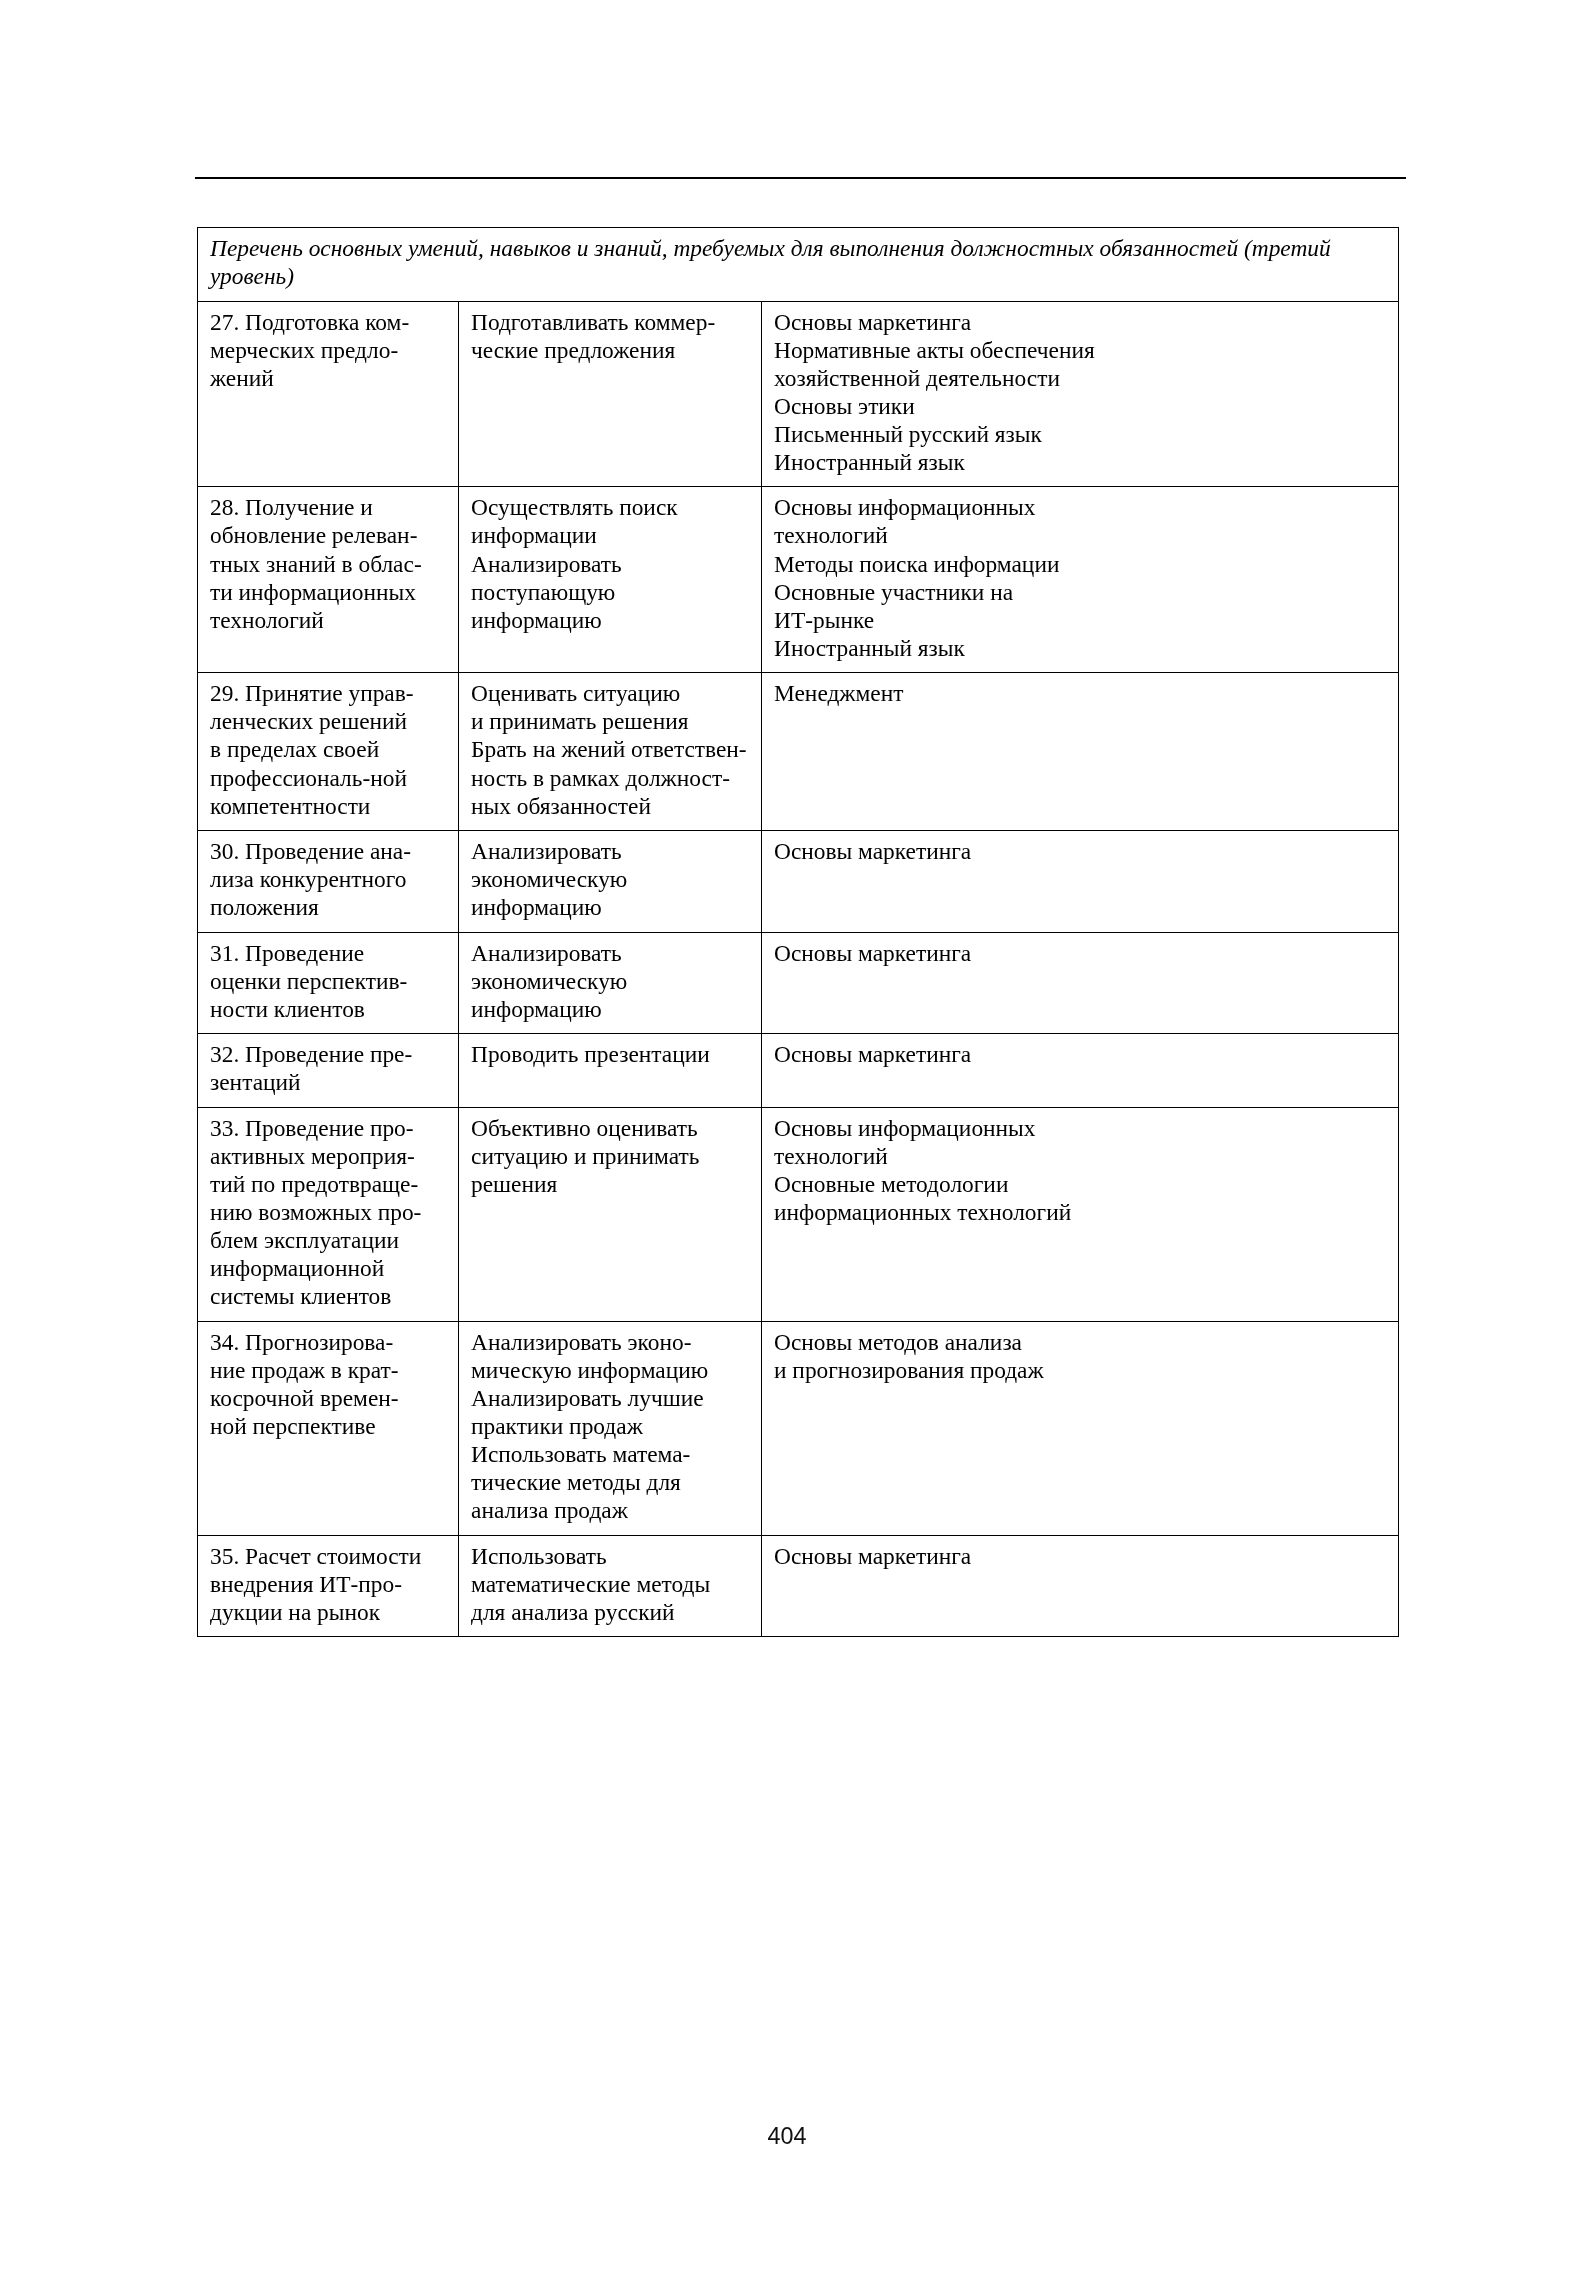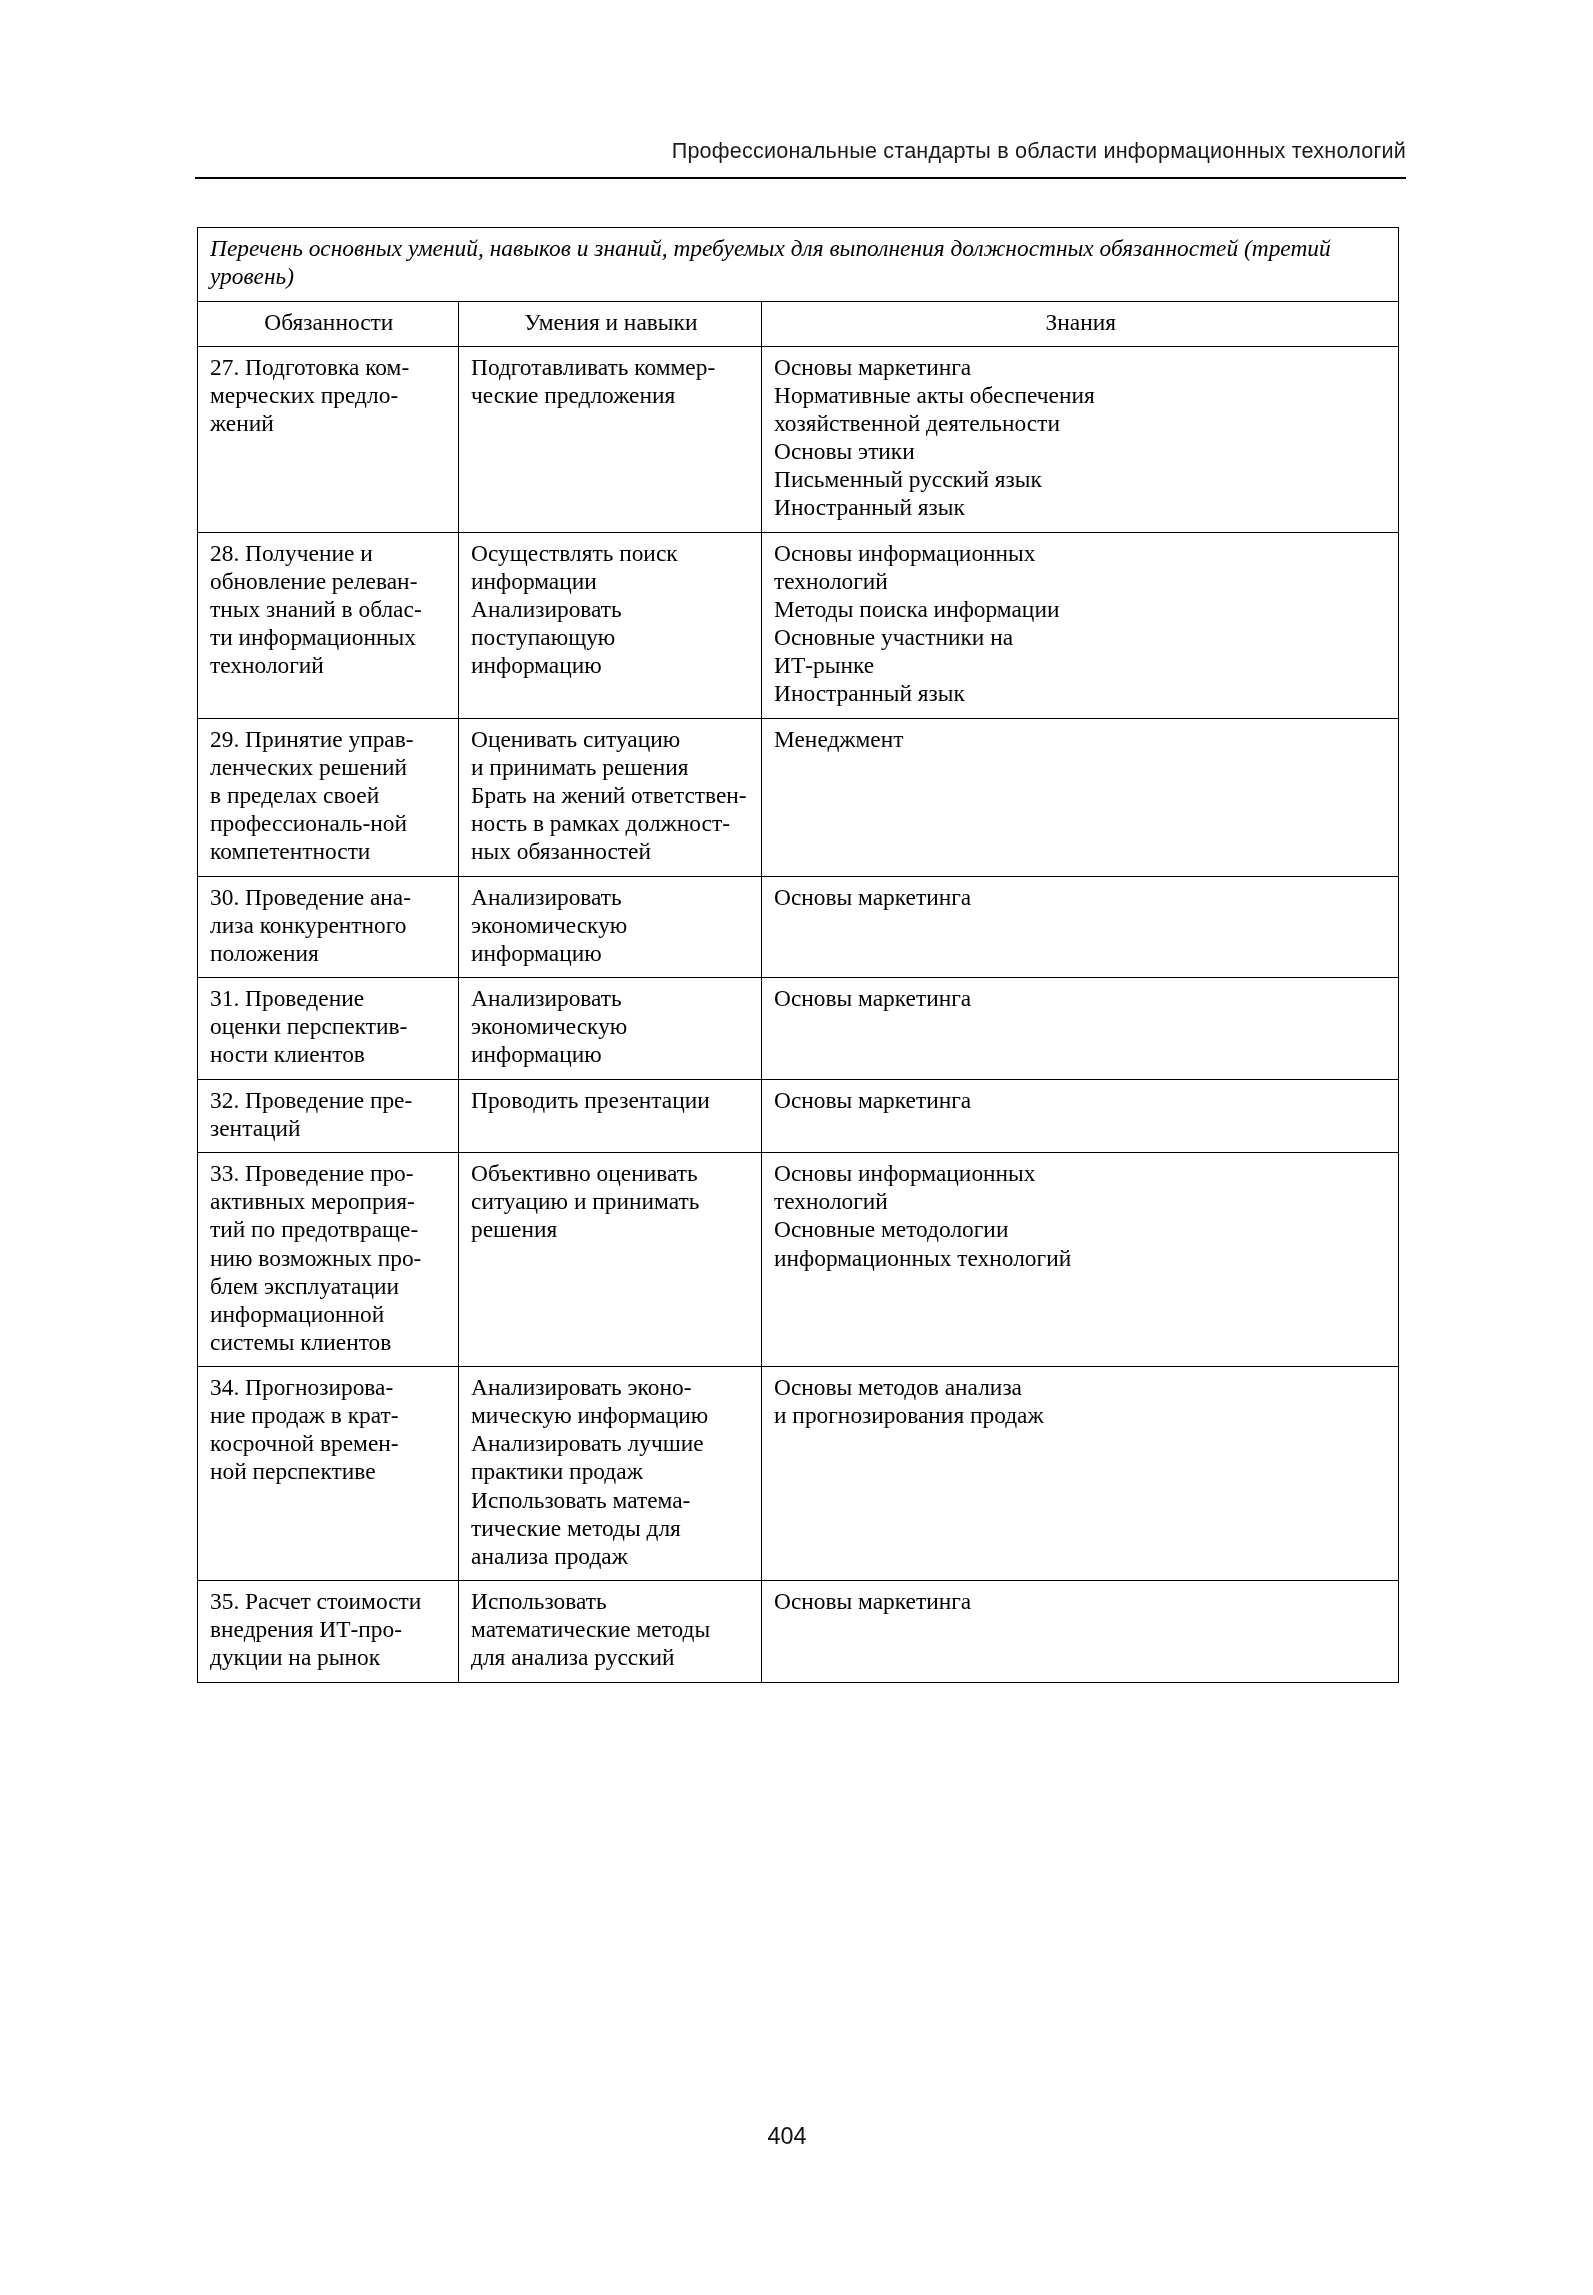--- a/index.html
+++ b/index.html
@@ -94,38 +94,32 @@
     font-family: "Liberation Sans", "DejaVu Sans", sans-serif;
     font-size: 23.4px;
     color: #111;
   }
 </style>
 </head>
 <body>
 
 <div class="page">
 
-  <div class="runhead">Профессиональные стандарты в области информационных технологий</div>
   <div class="runhead-rule"></div>
 
   <div class="tablewrap">
     <table class="doc">
       <colgroup>
         <col class="col1">
         <col class="col2">
         <col class="col3">
       </colgroup>
       <thead>
         <tr>
           <td class="caption-cell" colspan="3">Перечень основных умений, навыков и знаний, требуемых для выполнения должностных обязанностей (третий уровень)</td>
-        </tr>
-        <tr>
-          <th>Обязанности</th>
-          <th>Умения и навыки</th>
-          <th>Знания</th>
         </tr>
       </thead>
       <tbody id="tbody">
           <tr>
             <td class="c1">27. Подготовка ком-
 мерческих предло-
 жений</td>
             <td class="c2">Подготавливать коммер-
 ческие предложения</td>
             <td class="c3">Основы маркетинга

